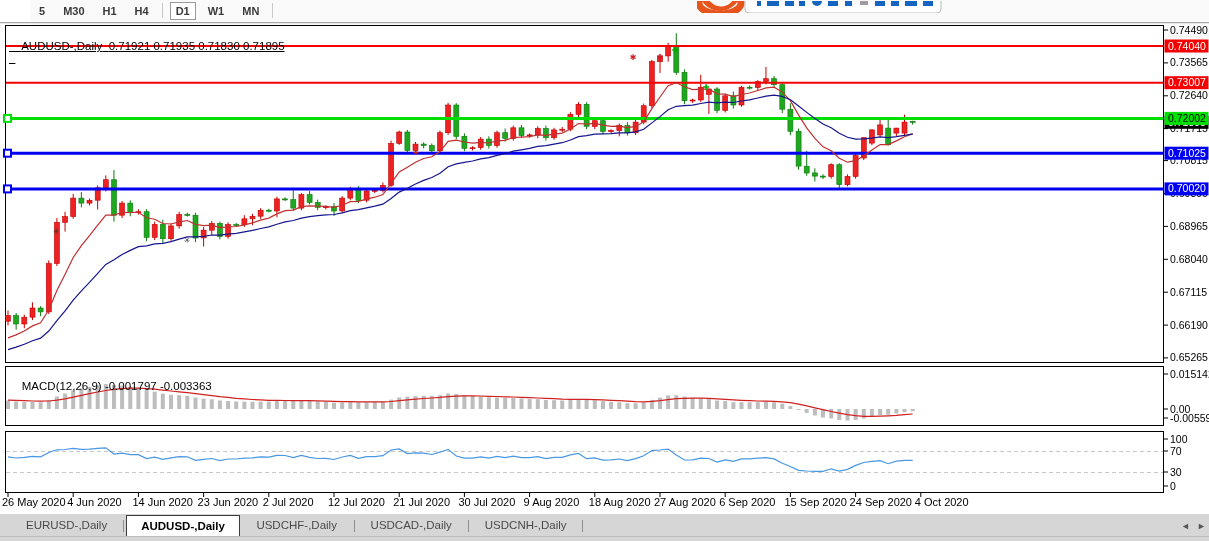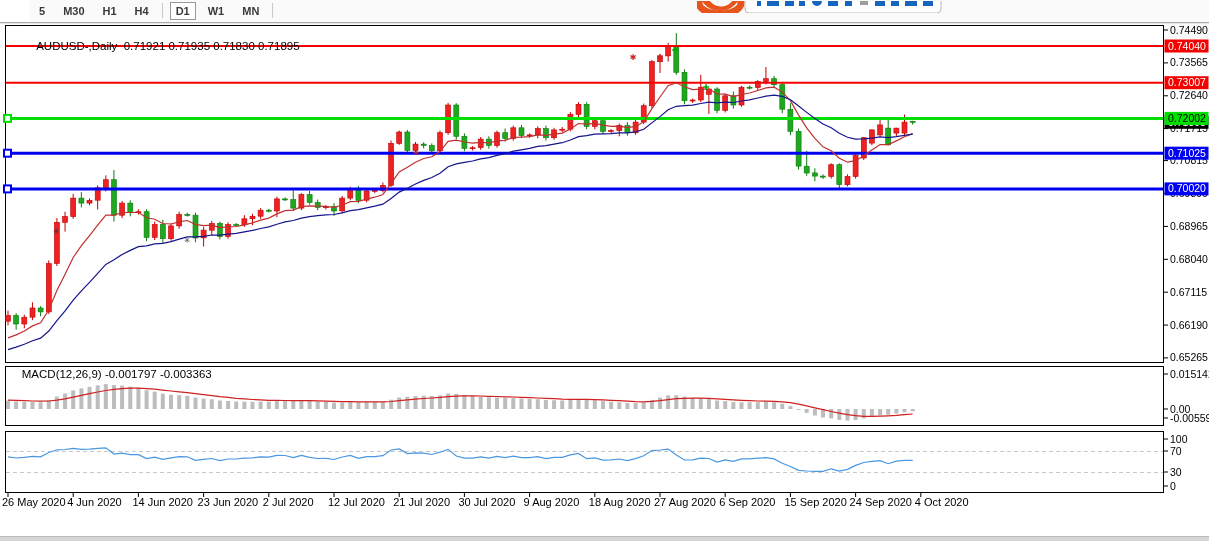--- a/index.html
+++ b/index.html
@@ -519,21 +519,34 @@
         <text x="719.2" y="506">6 Sep 2020</text>
         <line x1="790.4000000000001" y1="493" x2="790.4000000000001" y2="497" stroke="#000"></line>
         <text x="784.4000000000001" y="506">15 Sep 2020</text>
         <line x1="855.6" y1="493" x2="855.6" y2="497" stroke="#000"></line>
         <text x="849.6" y="506">24 Sep 2020</text>
         <line x1="920.8000000000001" y1="493" x2="920.8000000000001" y2="497" stroke="#000"></line>
         <text x="914.8000000000001" y="506">4 Oct 2020</text>
       </g>
     </svg>
 
-  <div class="ovl" style="left:24px;top:28px;">
+  <div class="ovl" style="left:9px;top:28px;text-decoration:underline;">
     <span>AUDUSD-,Daily</span>  <span>0.71921 0.71935 0.71830 0.71895</span>
   </div>
-  <div class="ovl" style="left:9px;top:356px;">
+  <div class="ovl" style="left:9px;top:368px;">
     <span>MACD(12,26,9)</span> <span>-0.001797</span> <span>-0.003363</span>
   </div>
 
+  <div id="tabbar">
+      <div class="tab" style="left: 12px;">EURUSD-,Daily</div>
+      <div class="tabsep" style="left: 123.2px;"></div>
+      <div class="tab active" style="left: 126.2px;">AUDUSD-,Daily</div>
+      <div class="tab" style="left: 242.4px;">USDCHF-,Daily</div>
+      <div class="tabsep" style="left: 353.6px;"></div>
+      <div class="tab" style="left: 356.6px;">USDCAD-,Daily</div>
+      <div class="tabsep" style="left: 467.8px;"></div>
+      <div class="tab" style="left: 470.8px;">USDCNH-,Daily</div>
+      <div class="tabsep" style="left: 582px;"></div>
+      <div class="tabarrow" style="left: 1181px;">◄</div>
+      <div class="tabarrow" style="left: 1197px;">►</div>
+    </div>
   <div id="bottomstrip"></div>
 </div>
 
 </body></html>

